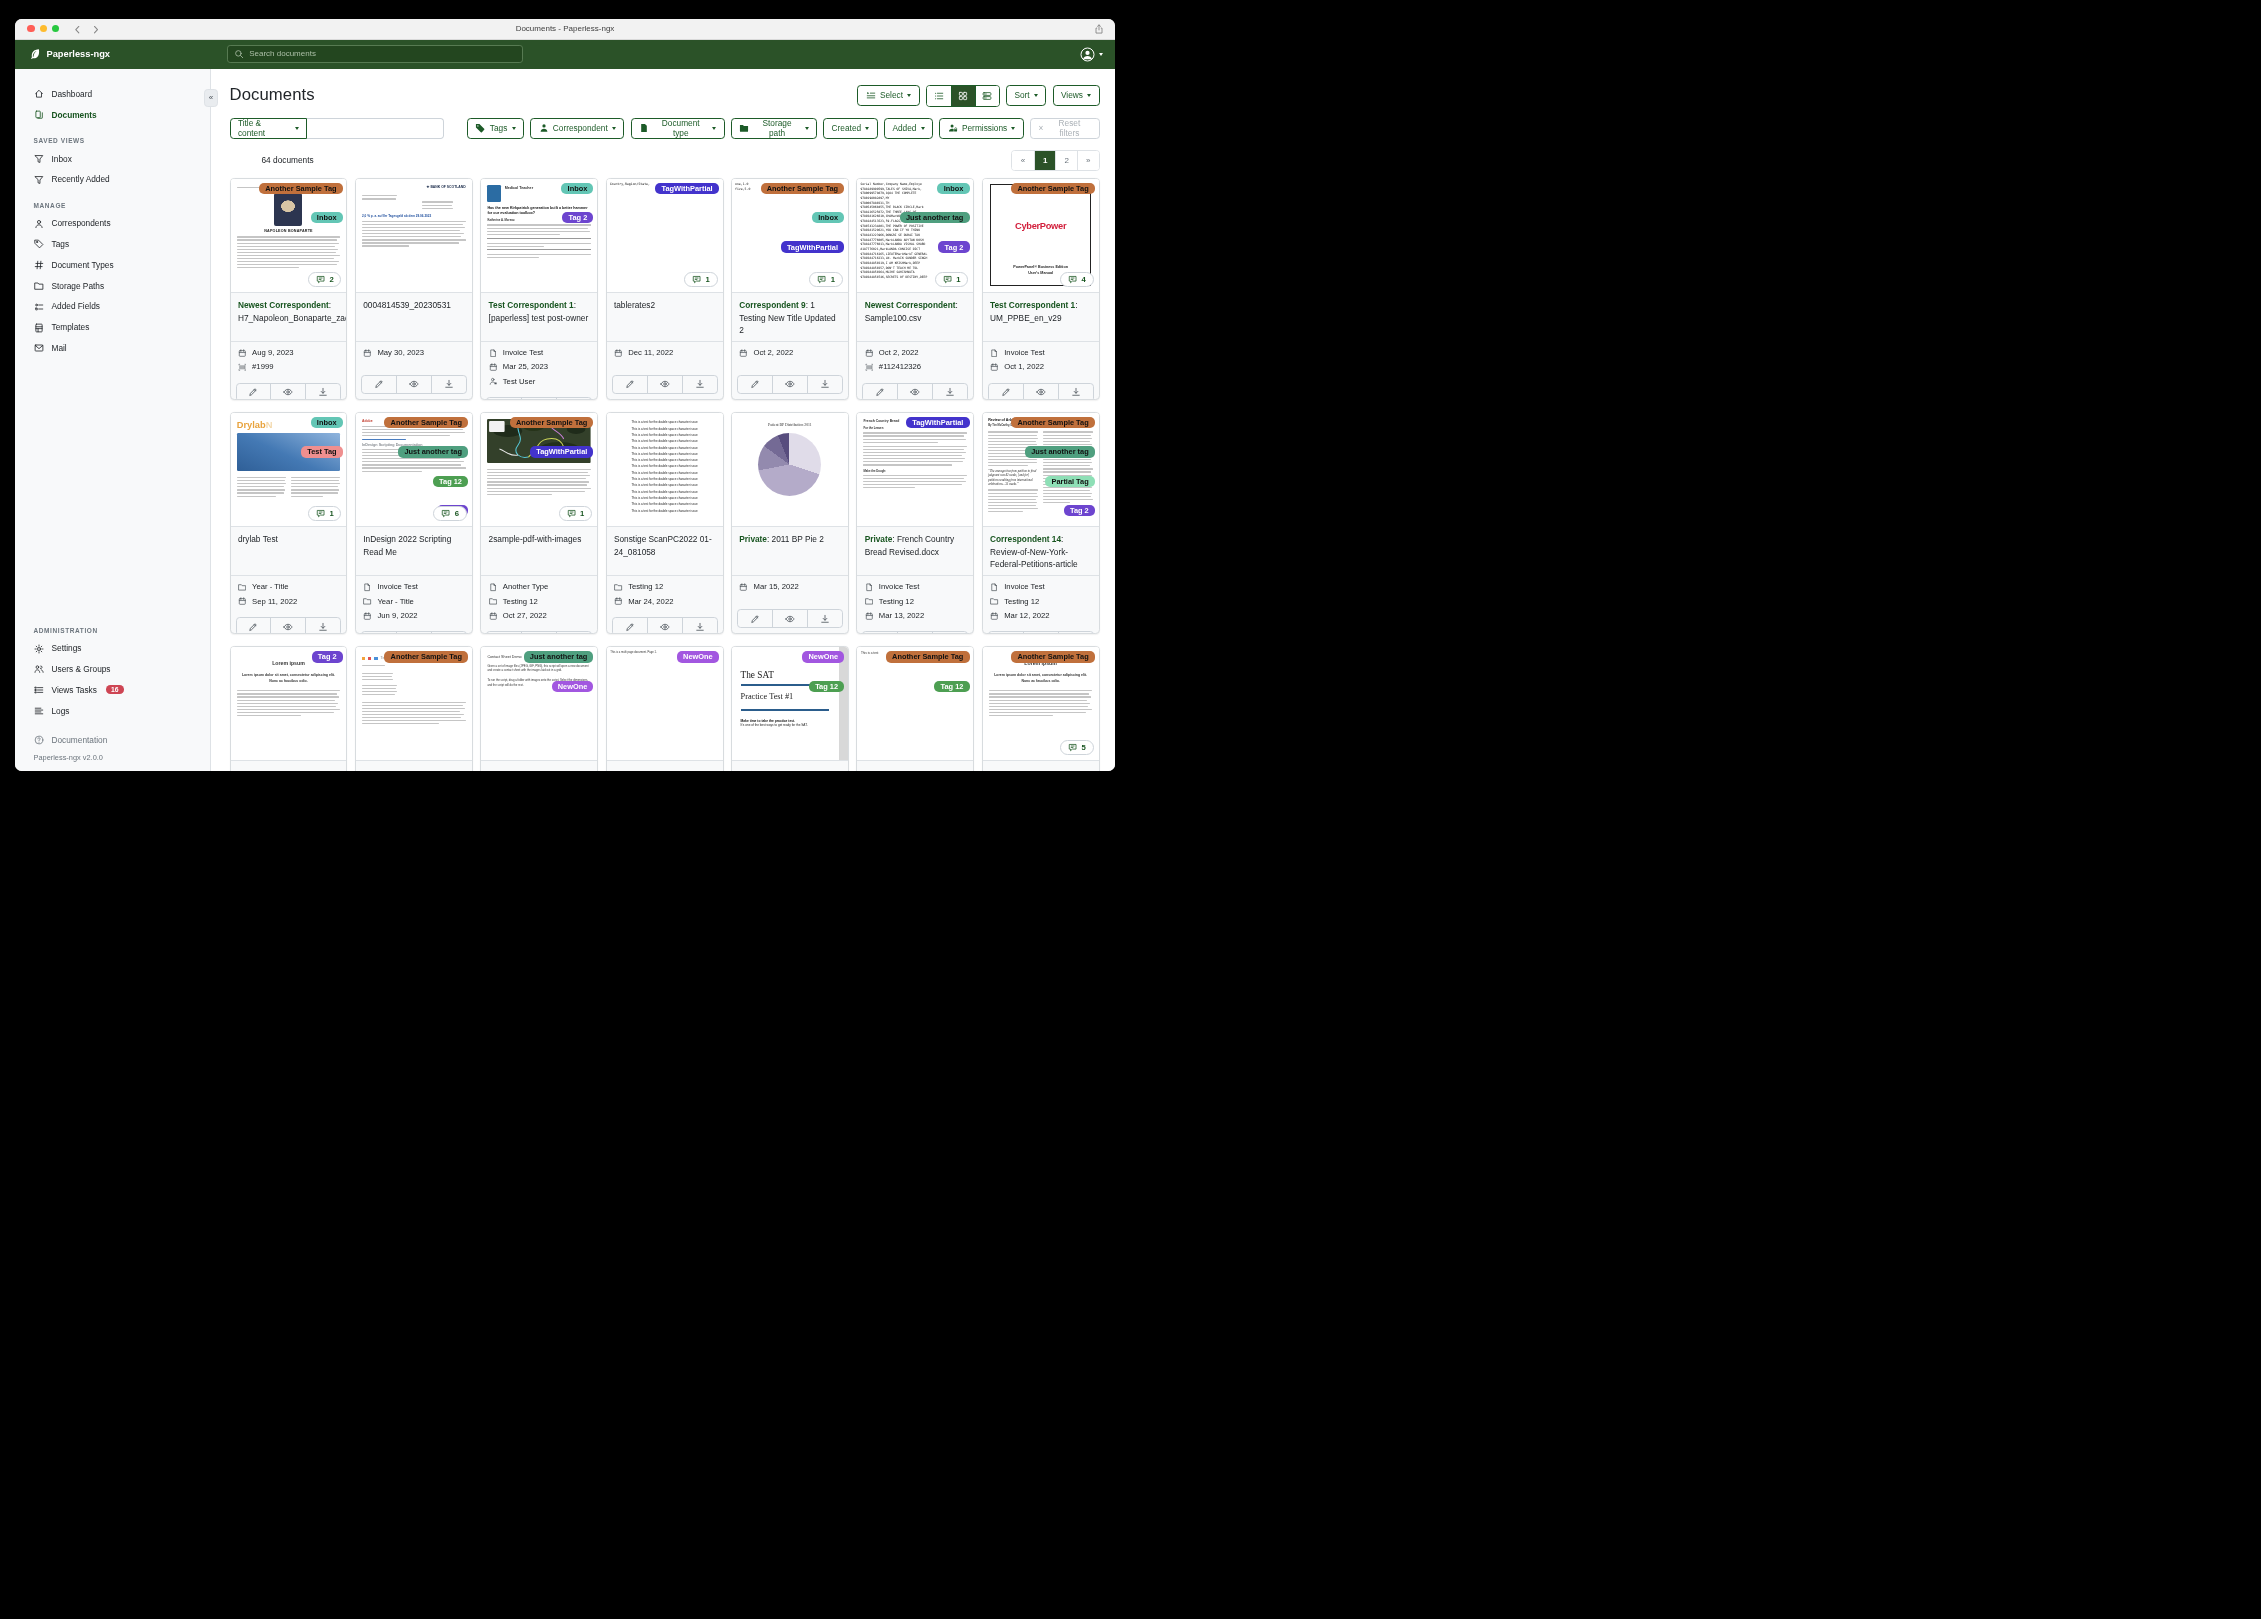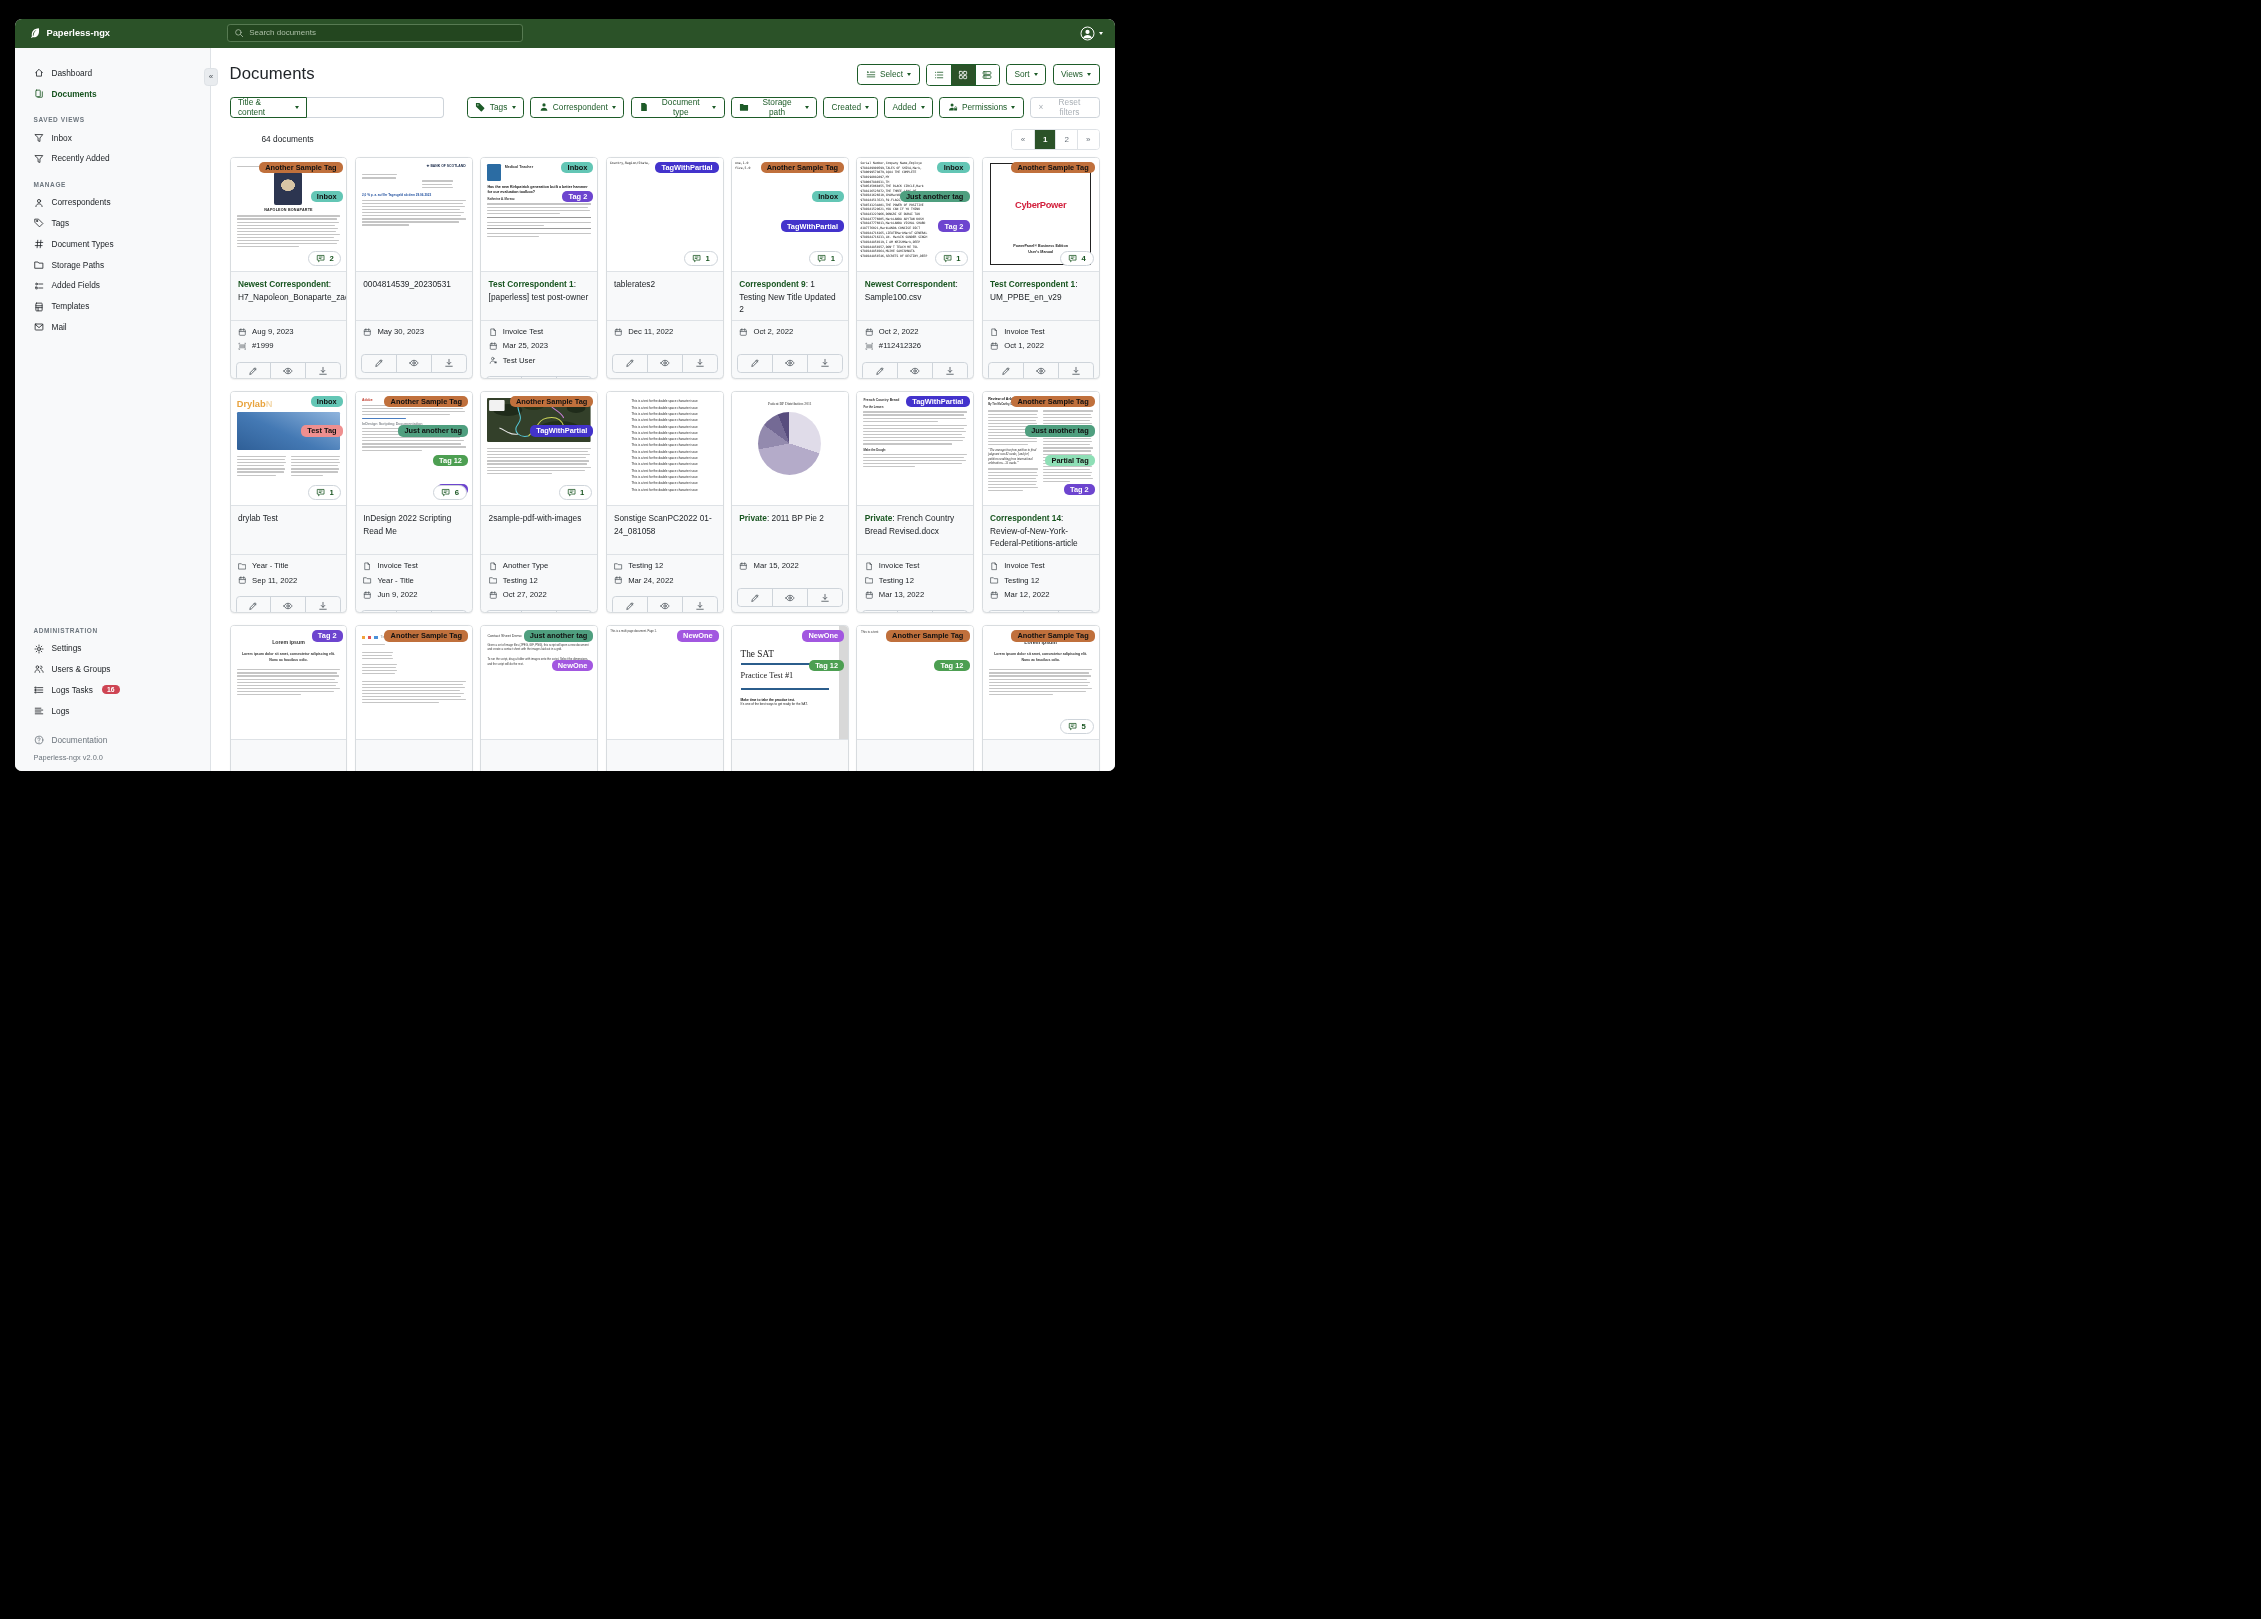--- a/index.html
+++ b/index.html
@@ -111,20 +111,39 @@
   .portrait { width:28px; height:33px; margin:5px auto 2.5px; border-radius:1.9px;
               background:radial-gradient(ellipse 42% 30% at 50% 40%, #d8c5a5 0 57%, #2c3550 60%); }
   .sq { width:3.1px; height:3.1px; display:inline-block; }
 </style>
 </head>
 <body>
 
 <div class="stage">
   <div class="window">
 
+    <div class="titlebar">
+      <div class="lights">
+        <span class="light l-red"></span>
+        <span class="light l-yel"></span>
+        <span class="light l-grn"></span>
+      </div>
+      <div class="tb-nav">
+        <span id="ic-back"><svg class="ic" width="9.3" height="9.3" viewBox="0 0 16 16" fill="none" stroke="currentColor" stroke-width="1.8" stroke-linecap="round" stroke-linejoin="round">
+              <path d="M10 2.5 4.8 8 10 13.5"></path>
+            </svg></span>
+        <span id="ic-fwd"><svg class="ic" width="9.3" height="9.3" viewBox="0 0 16 16" fill="none" stroke="currentColor" stroke-width="1.8" stroke-linecap="round" stroke-linejoin="round">
+              <path d="M6 2.5 11.2 8 6 13.5"></path>
+            </svg></span>
+      </div>
+      <div class="tb-title">Documents - Paperless-ngx</div>
+      <span class="tb-share" id="ic-share"><svg class="ic" width="10" height="10" viewBox="0 0 16 16" fill="none" stroke="currentColor" stroke-width="1.3" stroke-linecap="round" stroke-linejoin="round">
+            <path d="M4.5 6.5H3.2v8h9.6v-8h-1.3M8 1.5v8M5.5 3.8 8 1.4l2.5 2.4"></path>
+          </svg></span>
+    </div>
 
     <div class="app-header">
       <div class="brand">
         <span id="ic-leaf"><svg class="ic" width="11.7" height="11.7" viewBox="0 0 16 16" fill="#fff">
               <path d="M13.6 1.6C6.4 2 3.3 5.6 3.9 12.2c.1.9-.5 1.5-1.2 2.2l.8.8c.7-.7 1.3-1.3 2.2-1.2 5.9.5 9-3.5 7.9-12.4zM5.2 11.9c0-3.6 1.6-6.4 5.4-8.1-2.6 2-4.2 4.7-4.4 8.2z"></path>
             </svg></span>
         <span>Paperless-ngx</span>
       </div>
       <div class="searchbox">
         <span id="ic-search"><svg class="ic" width="10" height="10" viewBox="0 0 16 16" fill="none" stroke="currentColor" stroke-width="1.3" stroke-linecap="round" stroke-linejoin="round">
@@ -236,21 +255,21 @@
                 </svg></span>
     <span>Users &amp; Groups</span>
             </div>
             <div class="sb-item">
               <span><svg class="ic" width="10" height="10" viewBox="0 0 16 16" fill="none" stroke="currentColor" stroke-width="1.3" stroke-linecap="round" stroke-linejoin="round">
                   <path d="M5.6 4.2h8.4M5.6 8h8.4M5.6 11.8h8.4"></path>
                   <rect x="2" y="3.4" width="1.6" height="1.6"></rect>
                   <rect x="2" y="7.2" width="1.6" height="1.6"></rect>
                   <rect x="2" y="11" width="1.6" height="1.6"></rect>
                 </svg></span>
-    <span>Logs Tasks</span>
+    <span>Views Tasks</span>
               <span class="sb-badge">16</span>
             </div>
             <div class="sb-item">
               <span><svg class="ic" width="10" height="10" viewBox="0 0 16 16" fill="none" stroke="currentColor" stroke-width="1.3" stroke-linecap="round" stroke-linejoin="round">
                   <path d="M2 3.5h9M2 6.5h12M2 9.5h9M2 12.5h12"></path>
                 </svg></span>
     <span>Logs</span>
             </div>
           </div>
           <div class="sb-item muted" style="margin-top: 8.6px;">

